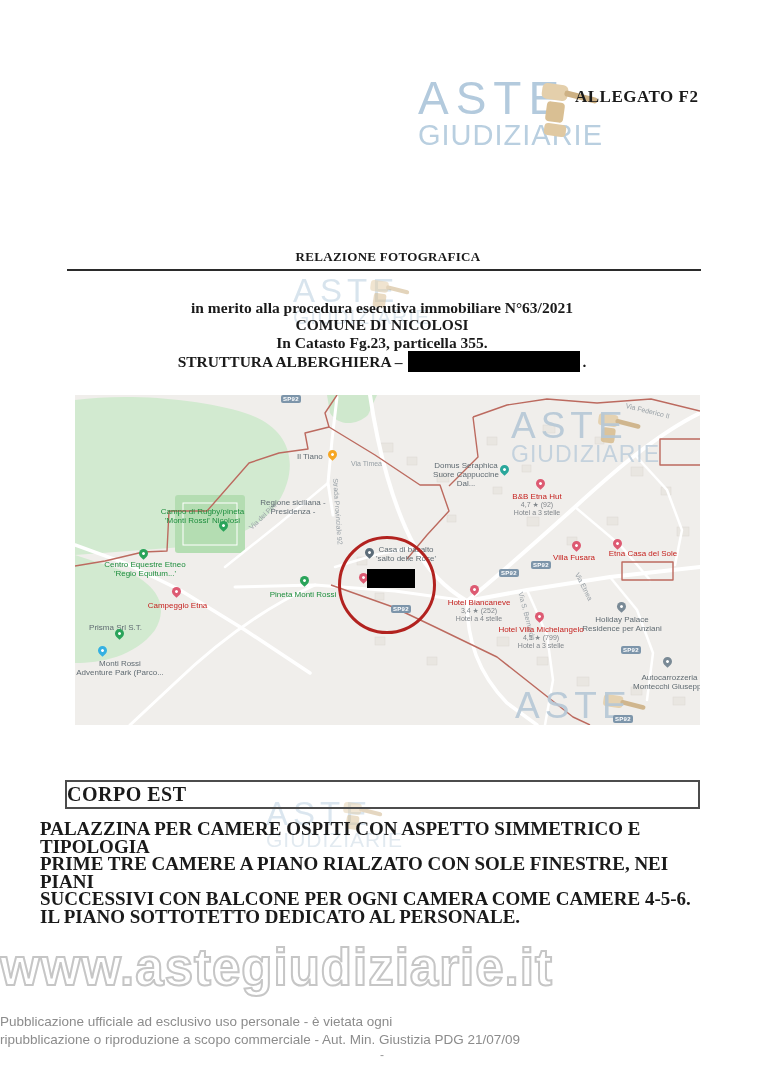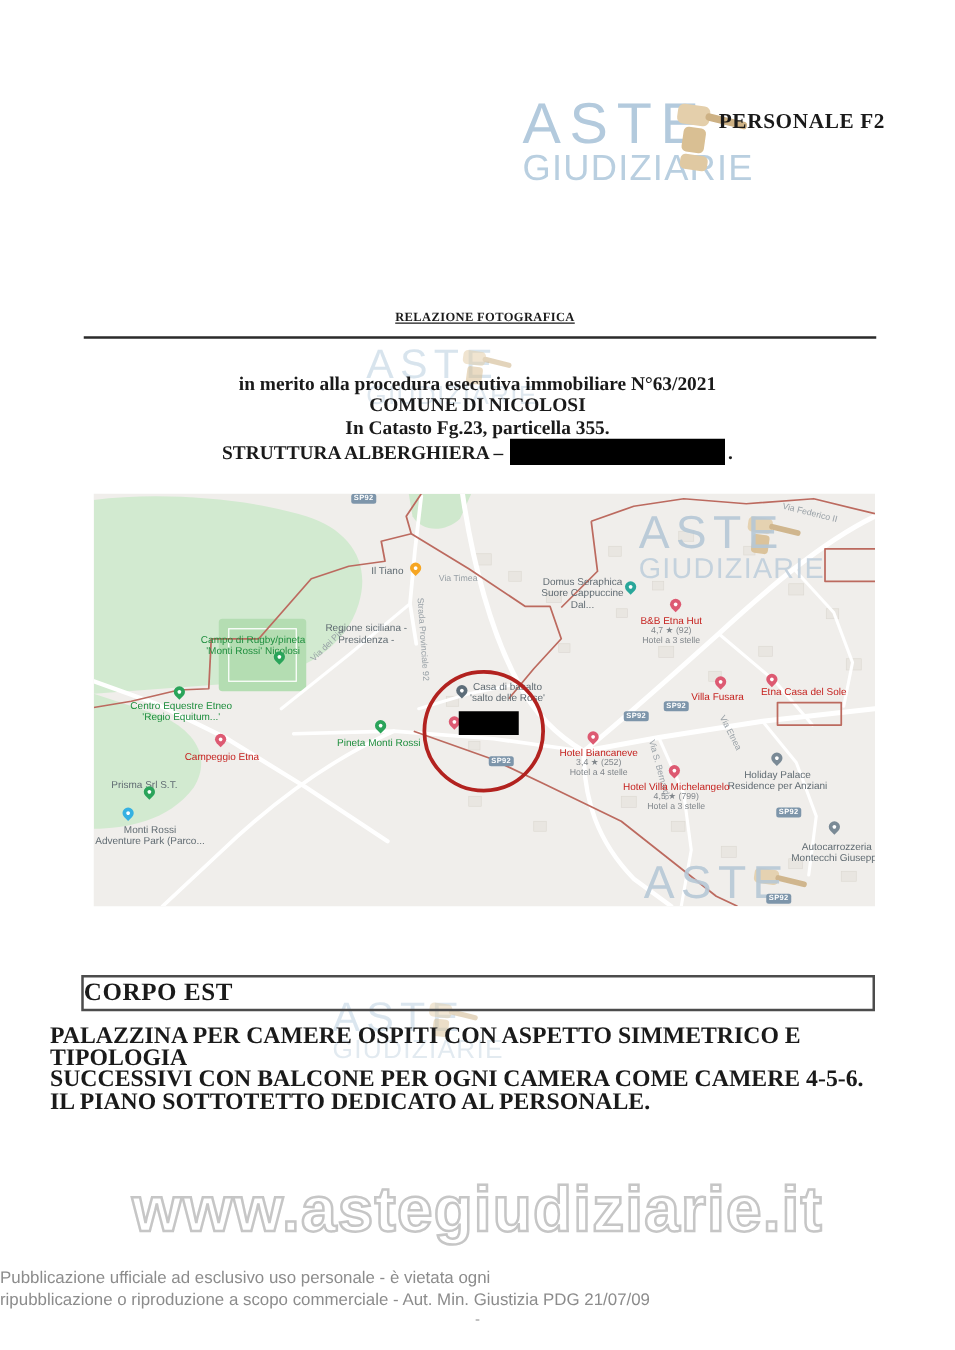--- a/index.html
+++ b/index.html
@@ -13,21 +13,21 @@
   .logo .aste{font-family:"Liberation Sans",sans-serif;font-size:46px;line-height:44px;
     color:#b3cadd;letter-spacing:7px;font-weight:400;}
   .logo .giud{font-family:"Liberation Sans",sans-serif;font-size:29px;line-height:30px;
     color:#b9cfe0;letter-spacing:1px;font-weight:400;}
   .gavel{position:absolute;}
   .allegato{position:absolute;left:575px;top:87px;font-size:17px;font-weight:bold;letter-spacing:.5px;}
 
   
   .title-rule{position:absolute;left:67px;top:269px;width:634px;border-top:2px solid #2b2b2b;}
   .page-title{position:absolute;left:0;right:0;top:249px;text-align:center;
-    font-size:10px;font-weight:bold;text-decoration:underline;letter-spacing:.3px;padding-left:12px;}
+    font-size:13px;font-weight:bold;letter-spacing:.3px;padding-left:12px;}
 
   
   .wm-small{position:absolute;opacity:.55;z-index:0;font-family:"Liberation Sans",sans-serif;color:#b9cfe0;}
   .wm-small .a{font-size:33px;line-height:31px;letter-spacing:5px;}
   .wm-small .g{font-size:21px;line-height:21px;letter-spacing:1px;color:#c6d6e3;}
 
   
   .intro{position:absolute;left:0;right:0;top:299px;text-align:center;z-index:1;
     font-size:15.5px;font-weight:bold;line-height:17.4px;}
   .redact-inline{display:inline-block;width:172px;height:21px;background:#000;vertical-align:-5px;margin:0 2px 0 6px;}
@@ -61,21 +61,21 @@
     border-radius:50%;z-index:5;}
   .map-redact{position:absolute;left:292px;top:174px;width:48px;height:19px;background:#000;z-index:6;}
 
   
   .corpo-box{position:absolute;left:65px;top:780px;width:631px;height:25px;border:2px solid #4c4c4c;
     line-height:25px;font-size:20px;font-weight:bold;letter-spacing:.5px;z-index:1;}
   .paragraph{position:absolute;left:40px;right:40px;top:820px;text-align:left;z-index:1;
     font-size:19px;font-weight:bold;line-height:17.6px;}
 
   
-  .footer-wm{position:absolute;left:0;right:0;top:938px;text-align:center;
+  .footer-wm{position:absolute;left:0;right:0;top:938px;text-align:left;
     font-family:"Liberation Sans",sans-serif;font-weight:bold;font-size:51px;
     color:#ffffff;-webkit-text-stroke:2px #c6c6c6;text-shadow:0 0 1px #cccccc;letter-spacing:1px;}
   .footer-text{position:absolute;left:0;right:0;color:#8c8c8c;
     font-family:"Liberation Sans",sans-serif;font-size:13.5px;line-height:18px;}
   .footer-dash{position:absolute;left:0;right:0;top:1048px;text-align:center;color:#9a9a9a;
     font-family:"Liberation Sans",sans-serif;font-size:12px;}
 </style>
 </head>
 <body>
 
@@ -84,21 +84,21 @@
   <div class="logo">
     <div class="aste">ASTE</div>
     <div class="giud">GIUDIZIARIE</div>
   </div>
   <svg class="gavel" style="left:520px;top:80px;" width="80" height="66" viewBox="0 0 80 66">
     <rect x="22" y="4" width="26" height="16" rx="5" fill="#e4cfab" transform="rotate(8 35 12)"></rect>
     <rect x="26" y="22" width="18" height="20" rx="4" fill="#d9bf93" transform="rotate(8 35 32)"></rect>
     <rect x="24" y="44" width="22" height="12" rx="4" fill="#e0c9a2" transform="rotate(8 35 50)"></rect>
     <rect x="44" y="14" width="34" height="6" rx="3" fill="#cdb184" transform="rotate(14 61 17)"></rect>
   </svg>
-  <div class="allegato">PERSONALE F2</div>
+  <div class="allegato">ALLEGATO F2</div>
 
   <div class="page-title">RELAZIONE FOTOGRAFICA</div>
   <div class="title-rule"></div>
 
   <div class="wm-small" style="left:293px;top:275px;">
     <div class="a">ASTE</div>
     <div class="g">GIUDIZIARIE</div>
   </div>
   <svg class="gavel" style="left:355px;top:278px;opacity:.55;" width="56" height="46" viewBox="0 0 80 66">
     <rect x="22" y="4" width="26" height="16" rx="5" fill="#e4cfab" transform="rotate(8 35 12)"></rect>
@@ -280,20 +280,21 @@
     <div class="g">GIUDIZIARIE</div>
   </div>
   <svg class="gavel" style="left:328px;top:800px;opacity:.5;" width="56" height="46" viewBox="0 0 80 66">
     <rect x="22" y="4" width="26" height="16" rx="5" fill="#e4cfab" transform="rotate(8 35 12)"></rect>
     <rect x="26" y="22" width="18" height="20" rx="4" fill="#d9bf93" transform="rotate(8 35 32)"></rect>
     <rect x="44" y="14" width="34" height="6" rx="3" fill="#cdb184" transform="rotate(14 61 17)"></rect>
   </svg>
 
   <div class="paragraph">
     <div>PALAZZINA PER CAMERE OSPITI CON ASPETTO SIMMETRICO E TIPOLOGIA</div>
+    <div>PRIME TRE CAMERE A PIANO RIALZATO CON SOLE FINESTRE, NEI PIANI</div>
     <div>SUCCESSIVI CON BALCONE PER OGNI CAMERA COME CAMERE 4-5-6.</div>
     <div>IL PIANO SOTTOTETTO DEDICATO AL PERSONALE.</div>
   </div>
 
   <div class="footer-wm">www.astegiudiziarie.it</div>
   <div class="footer-text" style="top:1013px;">Pubblicazione ufficiale ad esclusivo uso personale - è vietata ogni</div>
   <div class="footer-text" style="top:1031px;">ripubblicazione o riproduzione a scopo commerciale - Aut. Min. Giustizia PDG 21/07/09</div>
   <div class="footer-dash">-</div>
 
 </div>

